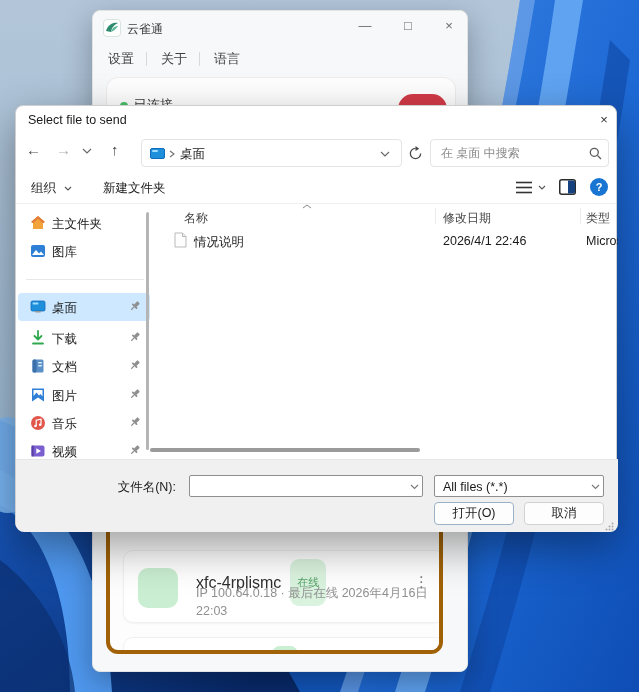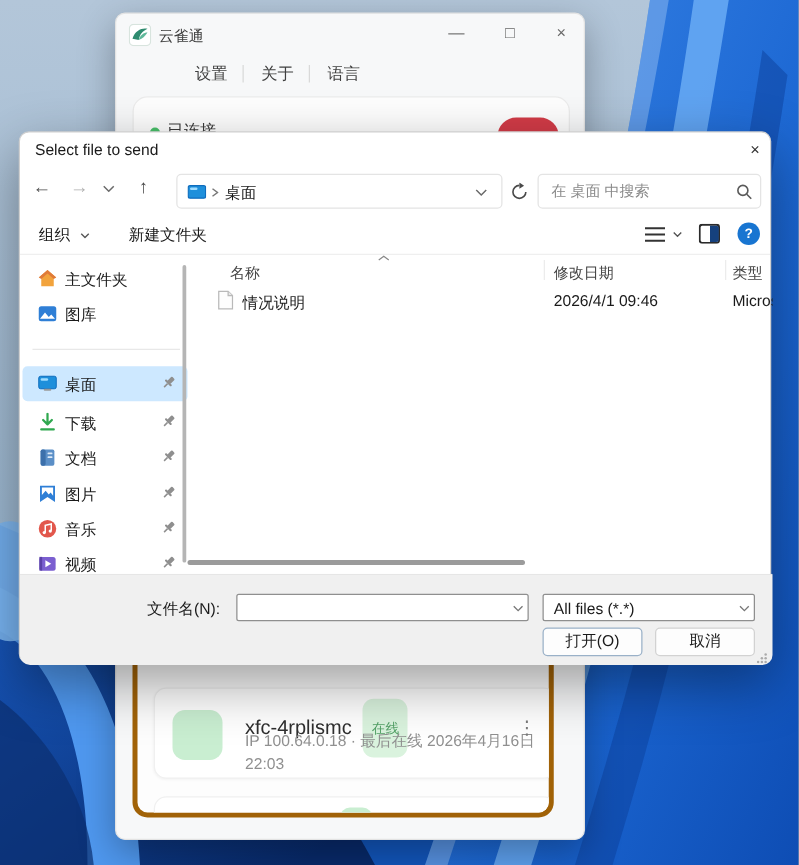--- a/index.html
+++ b/index.html
@@ -10,21 +10,21 @@
   
   .wallpaper{left:0;top:0;width:639px;height:692px;z-index:0;}
 
   
   .app-window{left:92px;top:10px;width:376px;height:662px;background:#f7f8f9;
     border-radius:8px;box-shadow:0 10px 30px rgba(0,0,0,.30);z-index:10;border:1px solid #e3e3e3;}
   .app-titlebar{left:0;top:0;width:100%;height:34px;}
   .app-logo{left:10px;top:8px;width:18px;height:18px;}
   .app-title{left:34px;top:10px;font-size:12px;color:#3c3c3c;}
   .winbtn{width:30px;height:24px;top:3px;text-align:center;line-height:24px;font-size:13px;color:#6a6a6a;cursor:default;}
-  .app-menubar{left:0;top:34px;width:100%;height:28px;margin-left:48px;}
+  .app-menubar{left:0;top:34px;width:100%;height:28px;}
   .app-menu-item{top:5px;font-size:13px;color:#3f3f3f;}
   .menu-sep{top:7px;width:1px;height:14px;background:#d9d9d9;}
   .status-card{left:13px;top:66px;width:350px;height:70px;background:#fefefe;border:1px solid #ececec;border-radius:12px;}
   .status-dot{left:13px;top:24px;width:8px;height:8px;border-radius:50%;background:#49c06a;}
   .status-text{left:27px;top:18px;font-size:13px;color:#3a3a3a;}
   .danger-pill{left:291px;top:16px;width:49px;height:30px;border-radius:15px;background:#d23b47;}
 
   .device-panel{left:13px;top:500px;width:337px;height:143px;background:#fdfdfd;border:4px solid #a16207;border-radius:12px;overflow:hidden;}
   .device-card{left:13px;top:35px;width:322px;height:73px;background:#fff;border:1px solid #f0f0f0;border-radius:10px;box-shadow:0 1px 2px rgba(0,0,0,.04);}
   .device-avatar{left:14px;top:17px;width:40px;height:40px;border-radius:10px;background:#c9eed1;}
@@ -347,21 +347,21 @@
         <span class="abs col-head" style="left:289px;">修改日期</span>
         <span class="abs col-sep" style="left:426px;"></span>
         <span class="abs col-head" style="left:432px;">类型</span>
 
         <div class="abs file-row">
           <svg class="abs" style="left:20px;top:2px;" width="13" height="16" viewBox="0 0 13 16">
             <path d="M1,1 L8.5,1 L12,4.5 L12,15 L1,15 Z" fill="#fdfdfd" stroke="#b9b9b9"></path>
             <path d="M8.5,1 L8.5,4.5 L12,4.5" fill="#e8e8e8" stroke="#b9b9b9"></path>
           </svg>
           <span class="file-cell" style="left:40px;">情况说明</span>
-          <span class="file-cell" style="left:289px;">2026/4/1 09:46</span>
+          <span class="file-cell" style="left:289px;">2026/4/1 22:46</span>
           <span class="file-cell" style="left:432px;">Micros</span>
         </div>
       </div>
     </div>
 
     <span class="abs hscroll"></span>
 
     <div class="abs footer">
       <span class="abs fn-label">文件名(N):</span>
       <div class="abs combo fn-combo">

